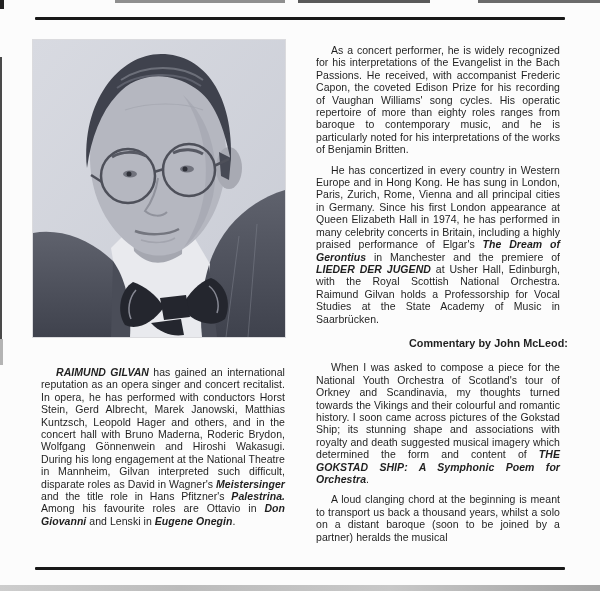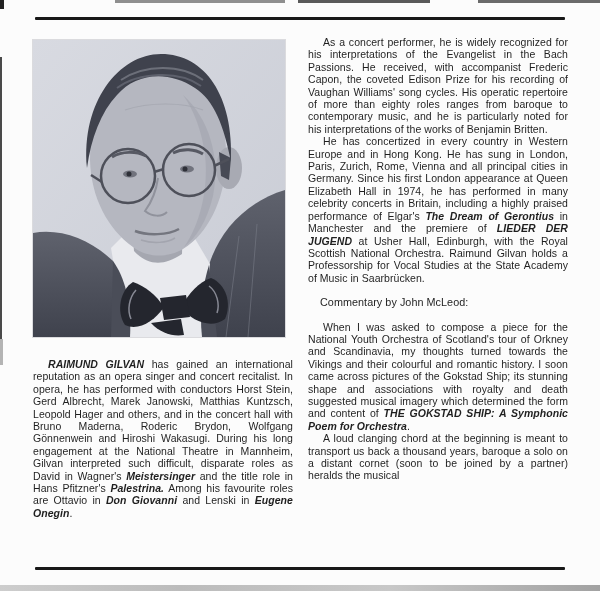--- a/index.html
+++ b/index.html
@@ -40,26 +40,26 @@
   
   .col {
     position: absolute; width: 260px;
     color: #1f1f1f;
     font-size: 10.5px; line-height: 12.4px;
     text-align: justify;
     letter-spacing: 0.05px;
   }
   .col-left  { left: 33px;  top: 358px; }
   .col-right { left: 308px; top: 36px; }
-  .col p { margin: 0; text-indent: 15px; }
+  .col p { margin: 8px; text-indent: 15px; }
   .col b { font-weight: bold; font-style: italic; }
   .heading {
-    font-size: 10.8px; font-weight: normal;
+    font-size: 10.8px; font-weight: bold;
     margin: 12px 0 12px 0; text-indent: 12px;
-    text-align: left;
+    text-align: right;
   }
 </style>
 </head>
 <body>
 
 <div class="page">
 
   <div class="edge edge-top-1"></div>
   <div class="edge edge-top-2"></div>
   <div class="edge edge-top-3"></div>
@@ -155,17 +155,17 @@
   </div>
 
   <div class="col col-right">
     <div>
         <p><span>As a concert performer, he is widely recognized for his interpretations of the Evangelist in the Bach Passions. He received, with accompanist Frederic Capon, the coveted Edison Prize for his recording of Vaughan Williams' song cycles. His operatic repertoire of more than eighty roles ranges from baroque to contemporary music, and he is particularly noted for his interpretations of the works of Benjamin Britten.</span></p>
         <p><span>He has concertized in every country in Western Europe and in Hong Kong. He has sung in London, Paris, Zurich, Rome, Vienna and all principal cities in Germany. Since his first London appearance at Queen Elizabeth Hall in 1974, he has performed in many celebrity concerts in Britain, including a highly praised performance of Elgar's </span><b>The Dream of Gerontius</b><span> in Manchester and the premiere of </span><b>LIEDER DER JUGEND</b><span> at Usher Hall, Edinburgh, with the Royal Scottish National Orchestra. Raimund Gilvan holds a Professorship for Vocal Studies at the State Academy of Music in Saarbrücken.</span></p>
       </div>
     <div class="heading">Commentary by John McLeod:</div>
     <div>
         <p><span>When I was asked to compose a piece for the National Youth Orchestra of Scotland's tour of Orkney and Scandinavia, my thoughts turned towards the Vikings and their colourful and romantic history. I soon came across pictures of the Gokstad Ship; its stunning shape and associations with royalty and death suggested musical imagery which determined the form and content of </span><b>THE GOKSTAD SHIP: A Symphonic Poem for Orchestra</b><span>.</span></p>
-        <p><span>A loud clanging chord at the beginning is meant to transport us back a thousand years, baroque a solo on a distant cornet (soon to be joined by a partner) heralds the musical</span></p>
+        <p><span>A loud clanging chord at the beginning is meant to transport us back a thousand years, whilst a solo on a distant baroque (soon to be joined by a partner) heralds the musical</span></p>
       </div>
   </div>
 
 </div>
 
 </body></html>

